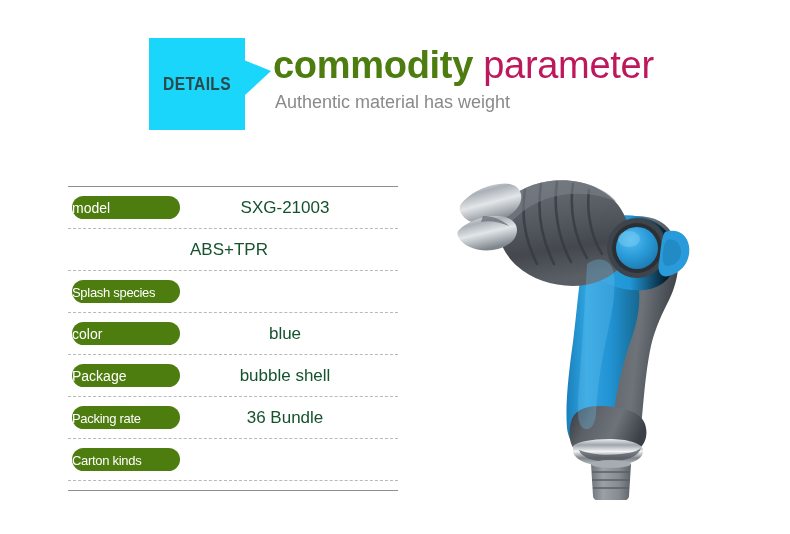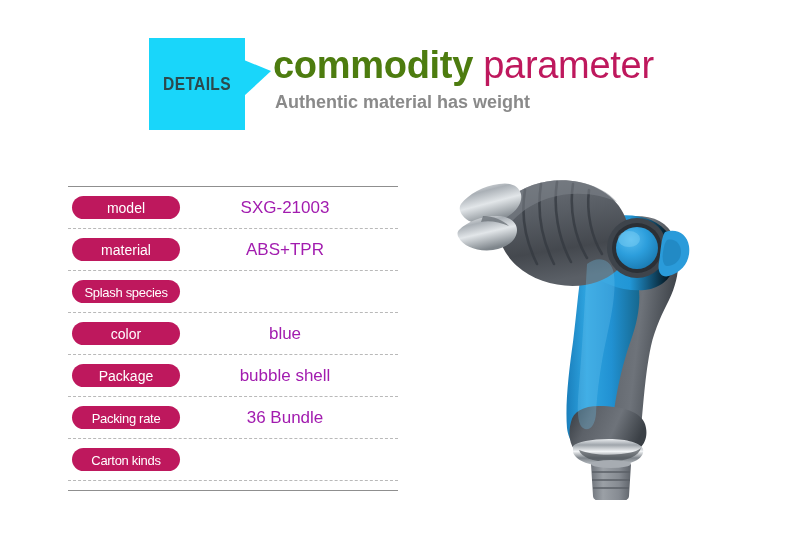--- a/index.html
+++ b/index.html
@@ -97,21 +97,21 @@
   }
   .title-light {
     font-weight: normal;
     color: #be185d;
   }
   .sub-title {
     margin: 3px 0 0 2px;
     font-size: 18px;
     line-height: 22px;
     color: #8a8a8a;
-    font-weight: bold;
+    font-weight: normal;
     white-space: nowrap;
   }
 
   
   .spec-table {
     position: absolute;
     left: 68px;
     top: 186px;
     width: 330px;
   }
@@ -137,38 +137,38 @@
   }
   .rule-bottom {
     margin-top: 9px;
   }
 
   .pill {
     flex: 0 0 auto;
     width: 108px;
     height: 23px;
     border-radius: 13px;
-    background: #be185d;
+    background: #4d7c0f;
     color: #ffffff;
     font-size: 14px;
     line-height: 25px;
-    text-align: center;
+    text-align: left;
     white-space: nowrap;
     overflow: hidden;
     margin-left: 4px;
   }
   .pill.tight {
     font-size: 13px;
     letter-spacing: -0.3px;
   }
   .spec-value {
     flex: 1 1 auto;
     text-align: center;
     font-size: 17px;
-    color: #a21caf;
+    color: #14532d;
     white-space: nowrap;
     padding-right: 8px;
   }
 
   
   .product {
     position: absolute;
     left: 455px;
     top: 160px;
     width: 300px;
@@ -198,21 +198,20 @@
 
   <div class="spec-table">
     <div class="rule-top"></div>
 
     <div class="spec-row">
       <div class="pill">model</div>
       <div class="spec-value">SXG-21003</div>
     </div>
 
     <div class="spec-row">
-      <div class="pill">material</div>
       <div class="spec-value">ABS+TPR</div>
     </div>
 
     <div class="spec-row">
       <div class="pill tight">Splash species</div>
     </div>
 
     <div class="spec-row">
       <div class="pill">color</div>
       <div class="spec-value">blue</div>

